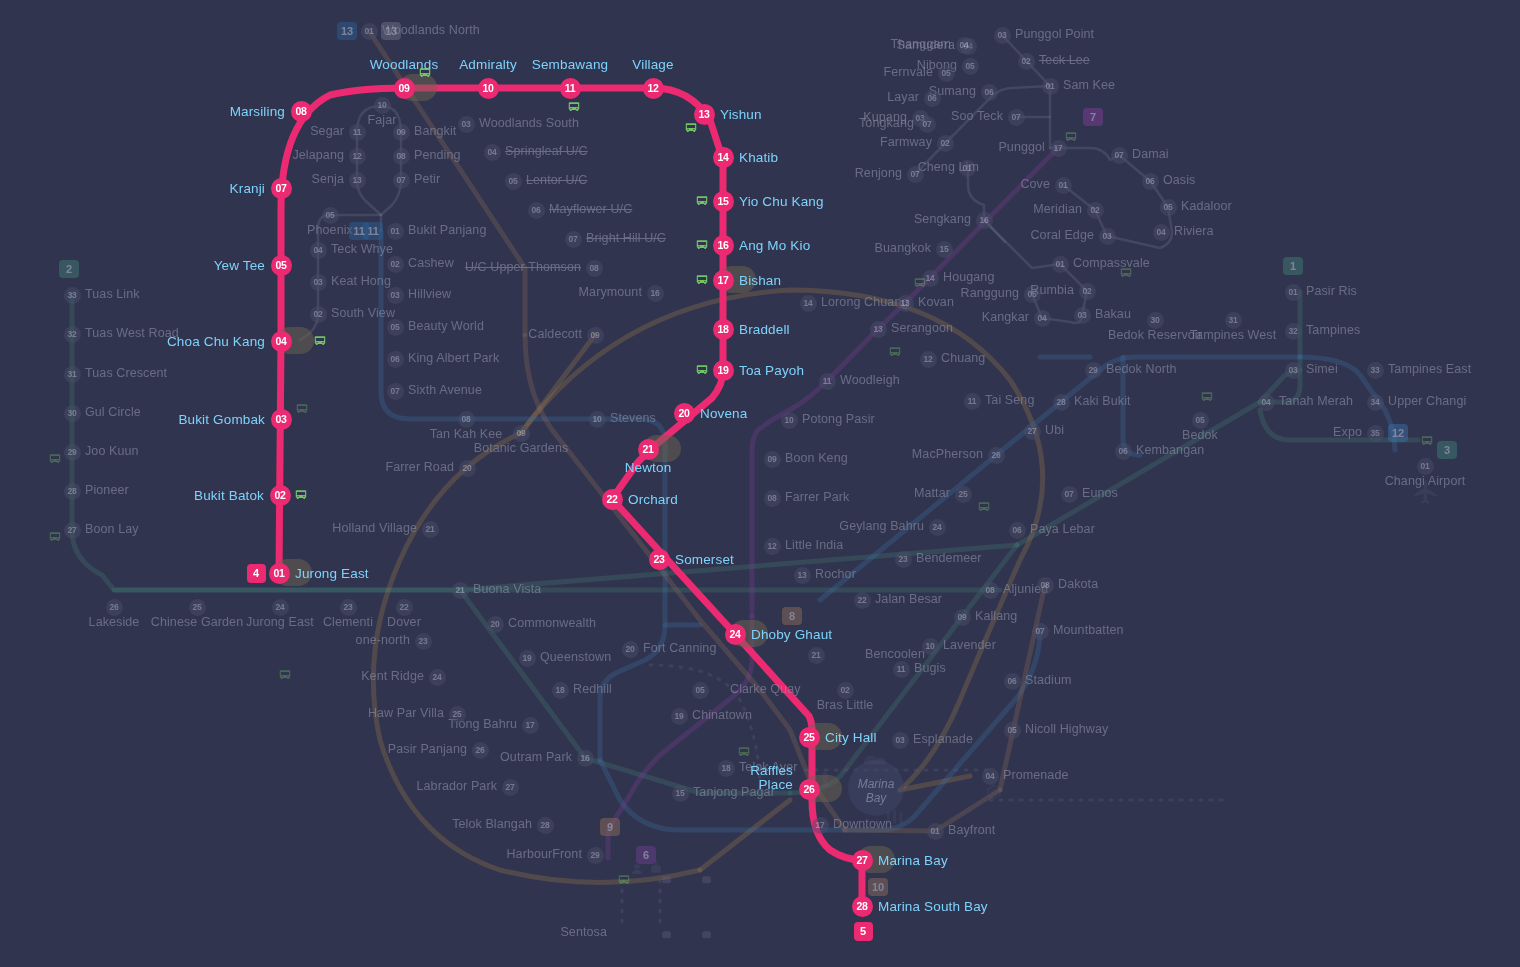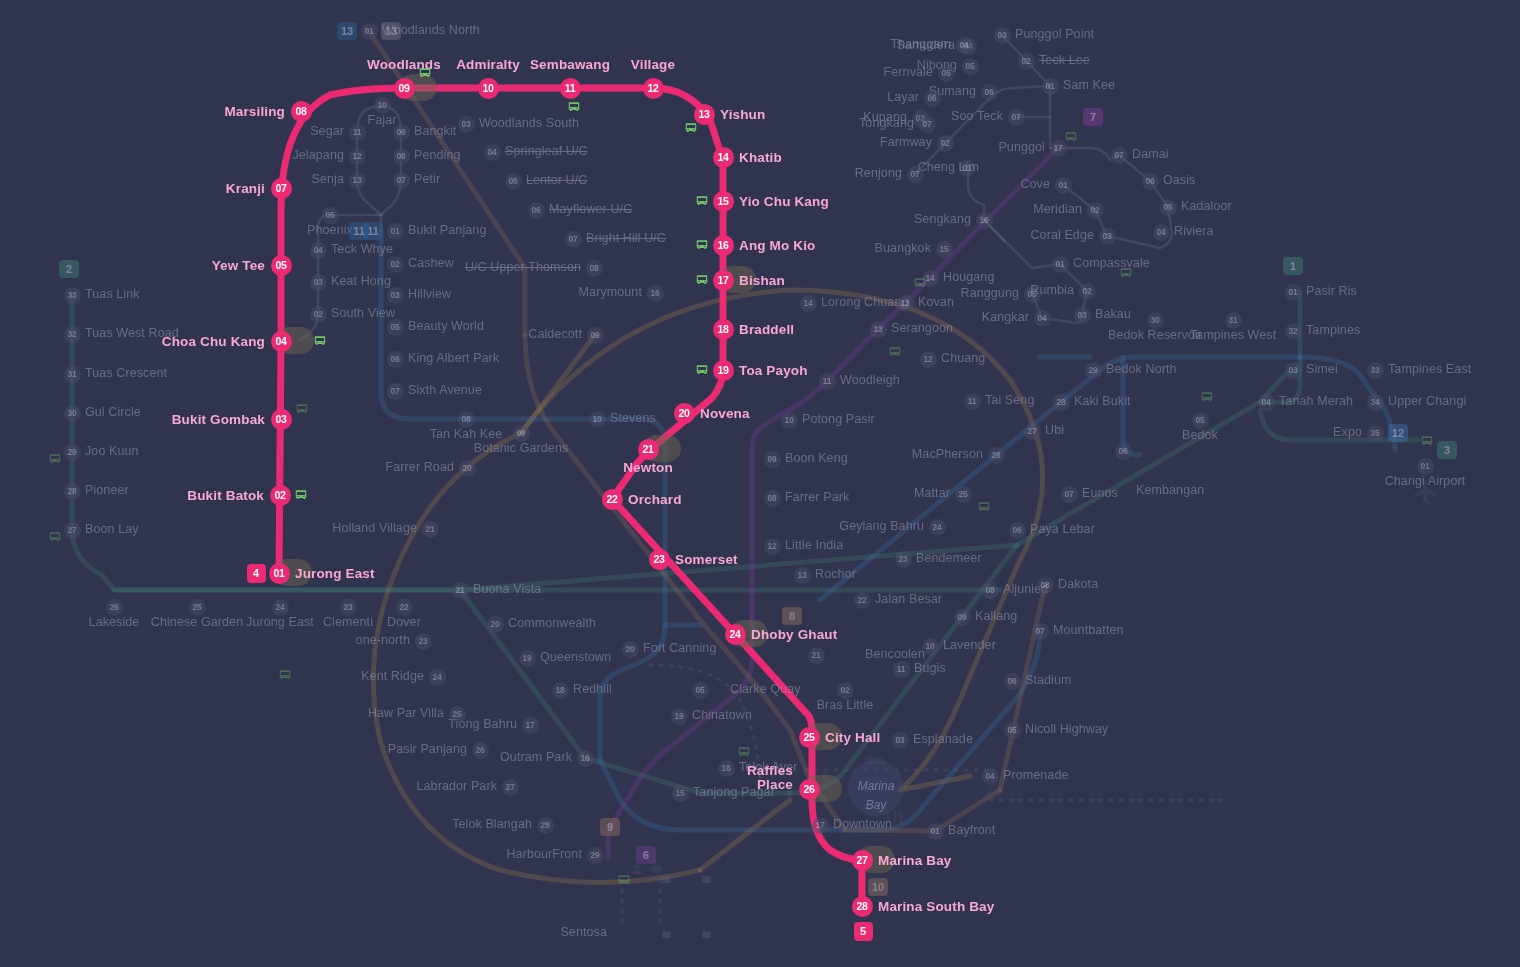--- a/index.html
+++ b/index.html
@@ -39,21 +39,21 @@
   
   .ns-path { fill:none; stroke:#ec2a72; stroke-width:7; stroke-linecap:round; stroke-linejoin:round; }
   .ns-node {
     position:absolute; width:21px; height:21px; border-radius:50%;
     background:#ec2a72; color:#fff; font-size:10.5px; font-weight:700;
     display:flex; align-items:center; justify-content:center;
     margin-left:-10.5px; margin-top:-10.5px; letter-spacing:-.3px;
     box-shadow:0 0 0 0 rgba(0,0,0,0);
   }
   .ns-label {
-    position:absolute; color:#f9a8d4; font-size:13.5px; font-weight:700;
+    position:absolute; color:#7dd3fc; font-size:13.5px; font-weight:400;
     white-space:nowrap; letter-spacing:.15px;
   }
   .ns-label.r { transform:translateY(-50%); }
   .ns-label.l { transform:translate(-100%,-50%); }
   .ns-label.t { transform:translate(-50%,-100%); }
   .ns-label.b { transform:translate(-50%,0); }
   .ns-label.two { line-height:14px; text-align:right; }
 
   .ns-sq {
     position:absolute; width:19px; height:19px; border-radius:4px;
@@ -70,21 +70,21 @@
 
   
   .ico { position:absolute; opacity:.85; }
   .ico.bus svg { display:block; }
   .ico.dim { opacity:.30; }
   .marina-bay-blob {
     position:absolute; border-radius:50%; background:#3c4666; opacity:.55;
   }
   .marina-bay-txt {
     position:absolute; color:#8b90ad; font-size:12px; font-style:italic;
-    opacity:.75; text-align:center; line-height:19px;
+    opacity:.75; text-align:center; line-height:14px;
   }
 </style>
 </head>
 <body>
 
 <div id="map">
 
   <svg id="lines" width="1520" height="967" style="position:absolute;inset:0">
 
     <g>
@@ -257,21 +257,21 @@
       <div class="bg-label ctr" style="top: 474px; left: 1425px; transform: translateX(-50%);">Changi Airport</div>
       <div class="bg-node n" style="left: 1293px; top: 292px; background: rgb(74, 79, 108);">01</div>
       <div class="bg-label" style="top: 284px; left: 1306px;">Pasir Ris</div>
       <div class="bg-node n" style="left: 1293px; top: 370px; background: rgb(74, 79, 108);">03</div>
       <div class="bg-label" style="top: 362px; left: 1306px;">Simei</div>
       <div class="bg-node n" style="left: 1266px; top: 402px; background: rgb(74, 79, 108);">04</div>
       <div class="bg-label" style="top: 394px; left: 1279px;">Tanah Merah</div>
       <div class="bg-node n" style="left: 1200px; top: 420px; background: rgb(74, 79, 108);">05</div>
       <div class="bg-label ctr" style="top: 428px; left: 1200px; transform: translateX(-50%);">Bedok</div>
       <div class="bg-node n" style="left: 1123px; top: 451px; background: rgb(74, 79, 108);">06</div>
-      <div class="bg-label" style="top: 443px; left: 1136px; margin-top: 40px;">Kembangan</div>
+      <div class="bg-label" style="top: 443px; left: 1136px;">Kembangan</div>
       <div class="bg-node n" style="left: 1069px; top: 494px; background: rgb(74, 79, 108);">07</div>
       <div class="bg-label" style="top: 486px; left: 1082px;">Eunos</div>
       <div class="bg-node n" style="left: 1017px; top: 530px; background: rgb(74, 79, 108);">06</div>
       <div class="bg-label" style="top: 522px; left: 1030px;">Paya Lebar</div>
       <div class="bg-node n" style="left: 990px; top: 590px; background: rgb(74, 79, 108);">08</div>
       <div class="bg-label" style="top: 582px; left: 1003px;">Aljunied</div>
       <div class="bg-node n" style="left: 962px; top: 617px; background: rgb(74, 79, 108);">09</div>
       <div class="bg-label" style="top: 609px; left: 975px;">Kallang</div>
       <div class="bg-node n" style="left: 930px; top: 646px; background: rgb(74, 79, 108);">10</div>
       <div class="bg-label" style="top: 638px; left: 943px;">Lavender</div>

